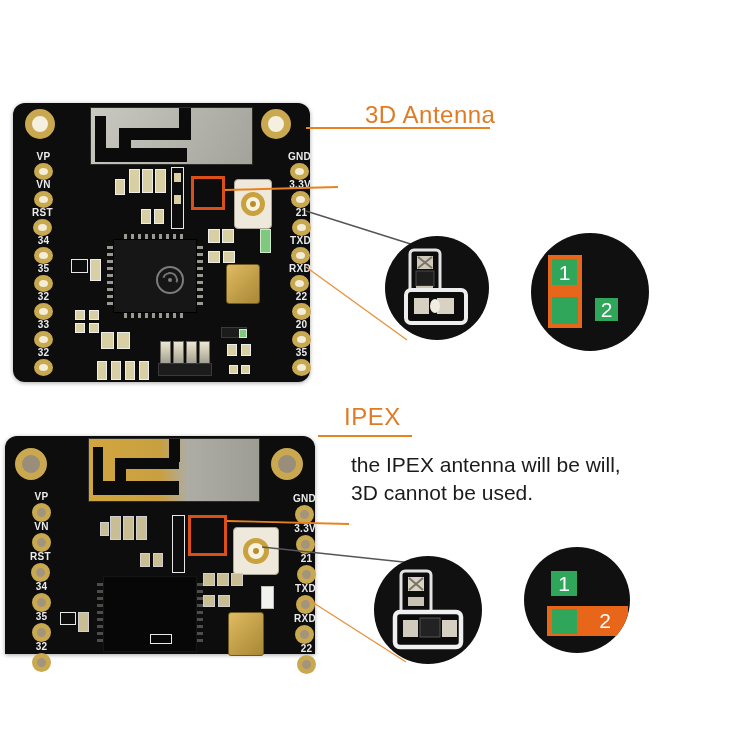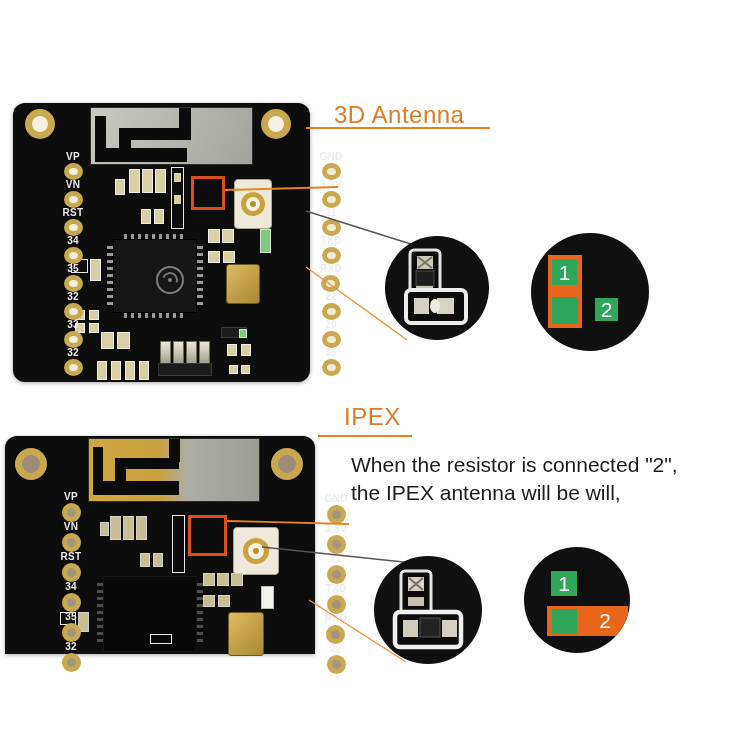--- a/index.html
+++ b/index.html
@@ -7,21 +7,21 @@
           font-family:"Liberation Sans",sans-serif;}
 
   
   .board{position:absolute;background:#0d0d0d;z-index:1;box-shadow:0 1px 4px rgba(0,0,0,.35);}
   .board.top{left:13px;top:103px;width:297px;height:279px;border-radius:12px;}
   .board.bottom{left:5px;top:436px;width:310px;height:218px;border-radius:12px 12px 0 0;}
 
   .mount-hole{position:absolute;border-radius:50%;box-sizing:border-box;border:7px solid #c9a84f;background:#f4efdf;}
   .board.bottom .mount-hole{background:#9a8d79;}
 
-  .pin-col{position:absolute;width:40px;display:flex;flex-direction:column;align-items:center;z-index:2;padding-left:40px;}
+  .pin-col{position:absolute;width:40px;display:flex;flex-direction:column;align-items:flex-end;z-index:2;}
   .pin-row{display:flex;flex-direction:column;align-items:center;}
   .pitch28 .pin-row{height:28px;}
   .pitch30 .pin-row{height:30px;}
   .pin-label{font-weight:bold;font-size:10px;line-height:10px;color:#ececec;letter-spacing:.3px;}
   .pin-hole{margin-top:1px;width:19px;height:19px;border-radius:50%;box-sizing:border-box;
             border:5px solid #c9a950;background:#f2ecd9;}
   .board.bottom .pin-hole{background:#a2947d;}
 
   .antenna{position:absolute;border:1px solid #2c2c28;box-sizing:border-box;}
   .antenna.silver{background:linear-gradient(120deg,#c9c9c1 0%,#b4b4ac 55%,#a3a39b 100%);}
@@ -327,21 +327,21 @@
     <line x1="306" y1="128" x2="490" y2="128" stroke="#e8821e" stroke-width="2"></line>
     <line x1="225" y1="190" x2="338" y2="187" stroke="#e8821e" stroke-width="2"></line>
     <line x1="306" y1="211" x2="417" y2="246" stroke="#555555" stroke-width="1.4"></line>
     <line x1="306" y1="267" x2="407" y2="340" stroke="#e8933f" stroke-width="1.4"></line>
     <line x1="318" y1="436" x2="412" y2="436" stroke="#e8821e" stroke-width="2"></line>
     <line x1="227" y1="521" x2="349" y2="524" stroke="#e8821e" stroke-width="1.8"></line>
     <line x1="262" y1="547" x2="441" y2="566" stroke="#555555" stroke-width="1.4"></line>
     <line x1="309" y1="600" x2="406" y2="662" stroke="#e8933f" stroke-width="1.4"></line>
   </svg>
 
-  <div class="heading" style="left:334px;top:101px;">3D Antenna</div>
+  <div class="heading" style="left:365px;top:101px;">3D Antenna</div>
 
   <div class="zoom-circle" style="left:385px;top:236px;width:104px;height:104px;">
     <svg width="104" height="104" viewBox="0 0 104 104">
       <rect x="25" y="14" width="30" height="44" rx="4" fill="#0c0c0c" stroke="#e3e3e3" stroke-width="3"></rect>
       <rect x="32" y="20" width="16" height="13" fill="#cdc8b9"></rect>
       <line x1="33" y1="21" x2="47" y2="32" stroke="#7a7468" stroke-width="2"></line>
       <line x1="47" y1="21" x2="33" y2="32" stroke="#7a7468" stroke-width="2"></line>
       <rect x="31" y="35" width="18" height="15" fill="#1d1d1d" stroke="#4a4a4a" stroke-width="1"></rect>
       <rect x="31" y="50" width="17" height="8" fill="#c8c3b4"></rect>
       <rect x="21" y="54" width="60" height="33" rx="5" fill="#0c0c0c" stroke="#ededed" stroke-width="4"></rect>
@@ -358,22 +358,22 @@
     </div>
     <div class="pd-green" style="left:21px;top:64px;width:26px;height:27px;"></div>
     <div class="pd-green" style="left:64px;top:65px;width:23px;height:23px;">
       <span class="pd-num">2</span>
     </div>
   </div>
 
   <div class="heading" style="left:344px;top:403px;">IPEX</div>
   <div class="desc" style="left:351px;top:451px;width:400px;">
 
-  <div class="desc-line">When the resistor is connected "2",</div>
       <div class="desc-line">the IPEX antenna will be will,</div>
+      <div class="desc-line">3D cannot be used.</div>
     </div>
 
   <div class="zoom-circle" style="left:374px;top:556px;width:108px;height:108px;">
     <svg width="108" height="108" viewBox="0 0 108 108">
       <rect x="27" y="15" width="30" height="44" rx="4" fill="#0c0c0c" stroke="#e3e3e3" stroke-width="3"></rect>
       <rect x="34" y="21" width="16" height="14" fill="#d8d3c4"></rect>
       <line x1="35" y1="22" x2="49" y2="34" stroke="#7a7468" stroke-width="2"></line>
       <line x1="49" y1="22" x2="35" y2="34" stroke="#7a7468" stroke-width="2"></line>
       <rect x="34" y="41" width="16" height="9" fill="#c8c2b2"></rect>
       <rect x="21" y="56" width="66" height="35" rx="5" fill="#0c0c0c" stroke="#f0f0f0" stroke-width="4.5"></rect>

